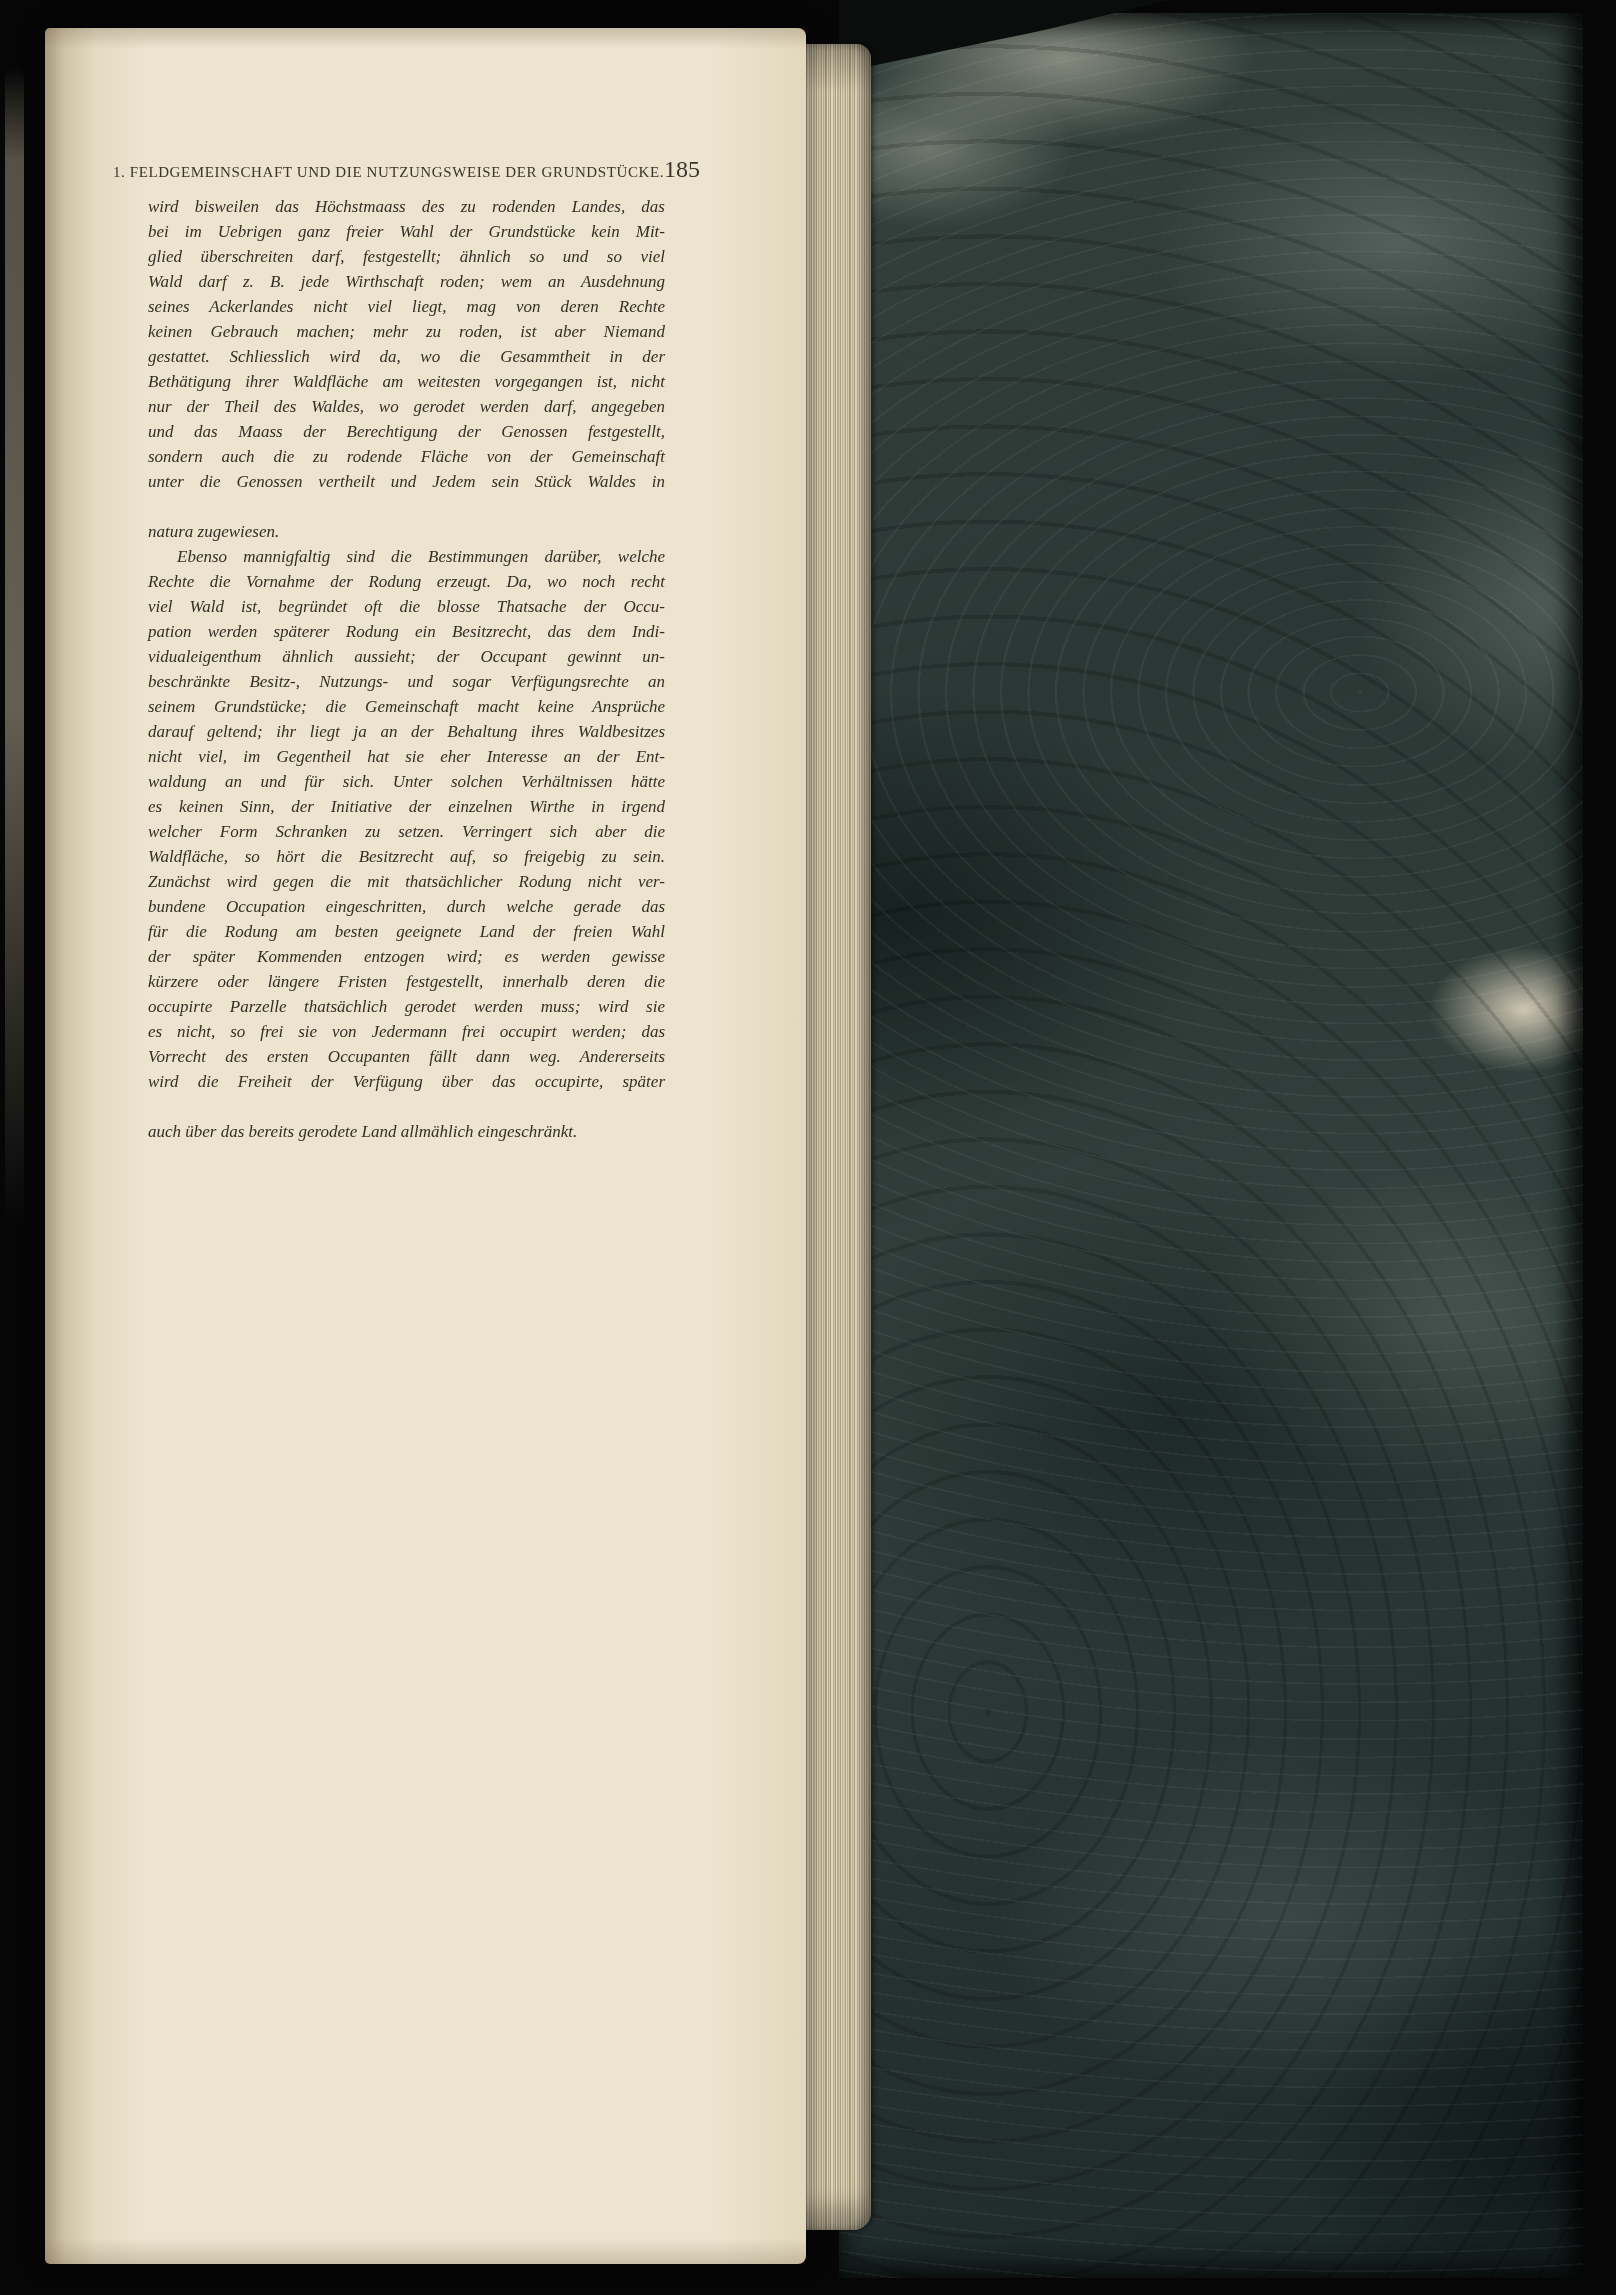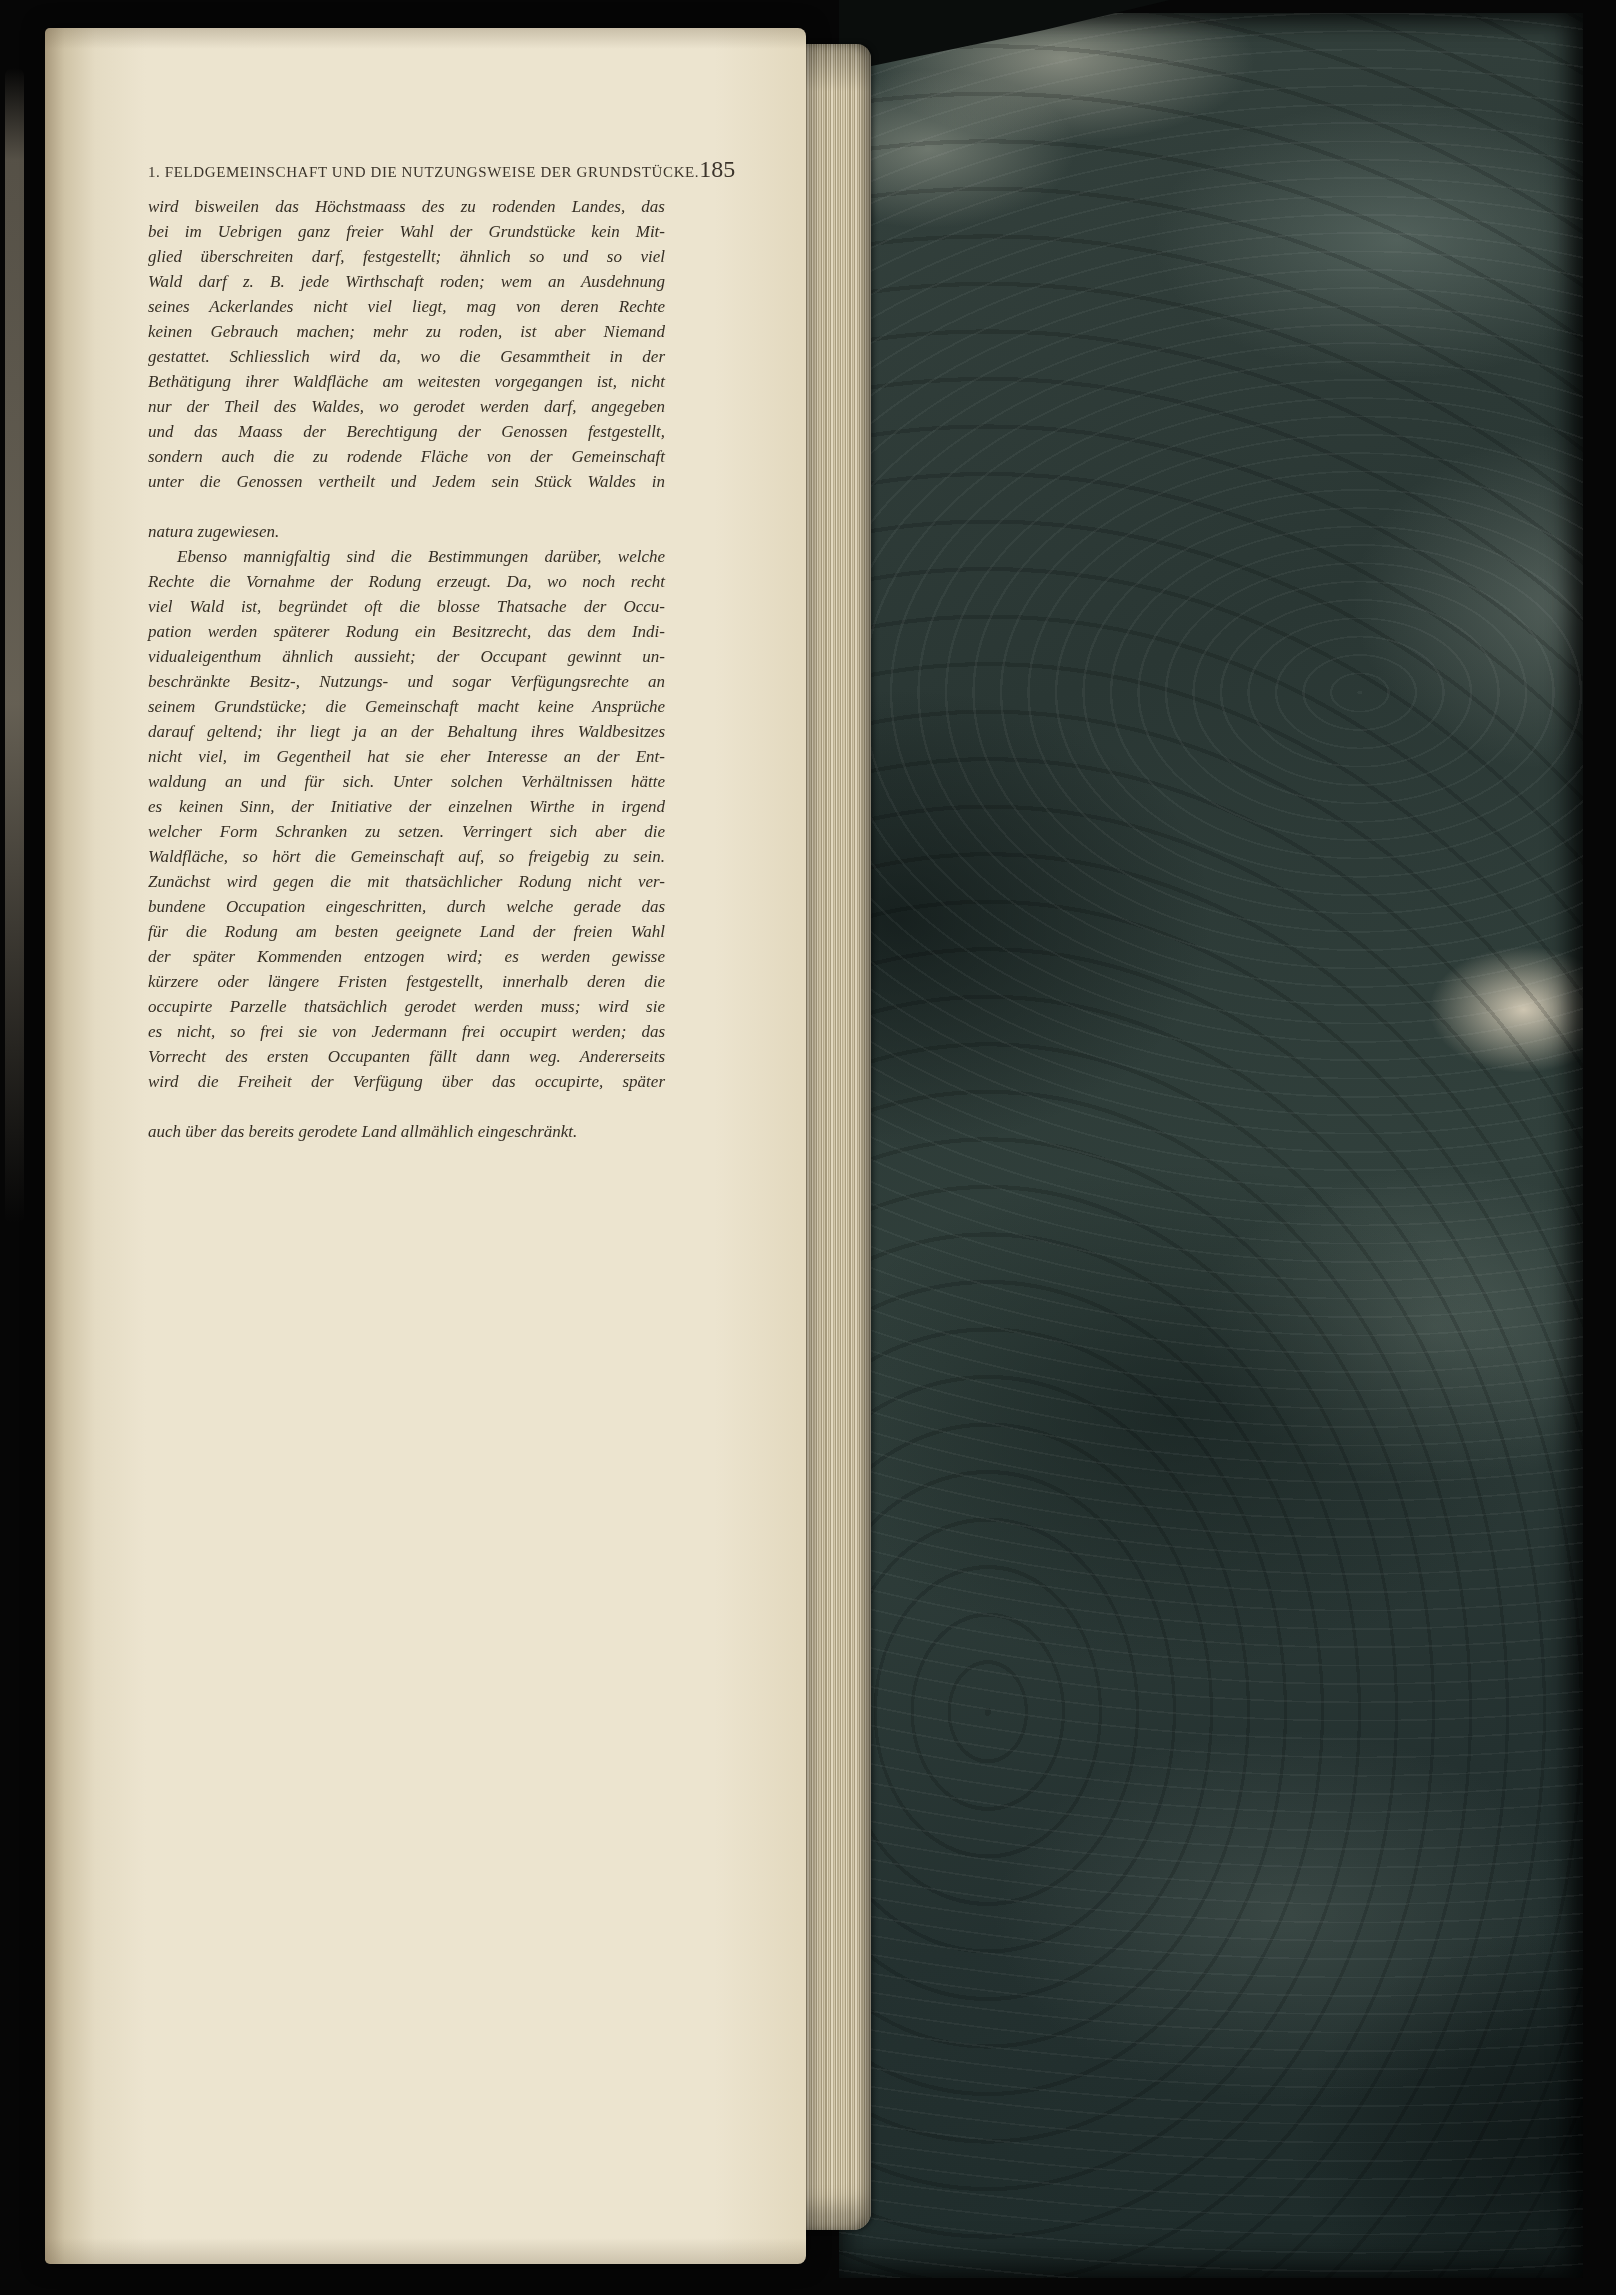--- a/index.html
+++ b/index.html
@@ -50,21 +50,21 @@
   .page{position:absolute;left:45px;top:27.5px;width:761px;height:2236px;
     background:
       linear-gradient(180deg, rgba(120,105,80,.3) 0, rgba(120,105,80,0) 21px),
       linear-gradient(0deg, rgba(120,105,80,.28) 0, rgba(120,105,80,0) 26px),
       linear-gradient(90deg, #a8997c 0, #cfc3a6 19.4px, #e4dbc3 50px, var(--paper,#ece4cf) 101px, var(--paper,#ece4cf) 88%, #e3d9bf 99%);
     border-radius:4.8px 8px 8px 4.8px;
     box-shadow:0 0 21px rgba(0,0,0,.55);}
 
   .text-area{position:absolute;left:103px;top:128px;width:517px;color:var(--ink,#352e24);}
 
-  .running-head{display:flex;justify-content:space-between;align-items:baseline;margin-bottom:11.3px;}
+  .running-head{display:flex;justify-content:center;align-items:baseline;margin-bottom:11.3px;}
   .running-head .title{font-size:15px;letter-spacing:0.6px;color:var(--header_ink,#3b342b);white-space:nowrap;}
   .running-head .pagenum{font-size:24px;color:var(--header_ink,#3b342b);}
 
   .body-text{font-size:17px;line-height:25px;font-style:italic;}
   .body-text .line{text-align:justify;text-align-last:justify;}
   .body-text .line.par-end{text-align-last:left;margin-top:25px;}
   .body-text .line.indent{text-indent:29px;}
 </style>
 </head>
 <body>
@@ -101,21 +101,21 @@
           <div class="line">viel Wald ist, begründet oft die blosse Thatsache der Occu-</div>
           <div class="line">pation werden späterer Rodung ein Besitzrecht, das dem Indi-</div>
           <div class="line">vidualeigenthum ähnlich aussieht; der Occupant gewinnt un-</div>
           <div class="line">beschränkte Besitz-, Nutzungs- und sogar Verfügungsrechte an</div>
           <div class="line">seinem Grundstücke; die Gemeinschaft macht keine Ansprüche</div>
           <div class="line">darauf geltend; ihr liegt ja an der Behaltung ihres Waldbesitzes</div>
           <div class="line">nicht viel, im Gegentheil hat sie eher Interesse an der Ent-</div>
           <div class="line">waldung an und für sich. Unter solchen Verhältnissen hätte</div>
           <div class="line">es keinen Sinn, der Initiative der einzelnen Wirthe in irgend</div>
           <div class="line">welcher Form Schranken zu setzen. Verringert sich aber die</div>
-          <div class="line">Waldfläche, so hört die Gemeinschaft auf, so freigebig zu sein.</div>
+          <div class="line">Waldfläche, so hört die Besitzrecht auf, so freigebig zu sein.</div>
           <div class="line">Zunächst wird gegen die mit thatsächlicher Rodung nicht ver-</div>
           <div class="line">bundene Occupation eingeschritten, durch welche gerade das</div>
           <div class="line">für die Rodung am besten geeignete Land der freien Wahl</div>
           <div class="line">der später Kommenden entzogen wird; es werden gewisse</div>
           <div class="line">kürzere oder längere Fristen festgestellt, innerhalb deren die</div>
           <div class="line">occupirte Parzelle thatsächlich gerodet werden muss; wird sie</div>
           <div class="line">es nicht, so frei sie von Jedermann frei occupirt werden; das</div>
           <div class="line">Vorrecht des ersten Occupanten fällt dann weg. Andererseits</div>
           <div class="line">wird die Freiheit der Verfügung über das occupirte, später</div>
           <div class="line par-end">auch über das bereits gerodete Land allmählich eingeschränkt.</div>

